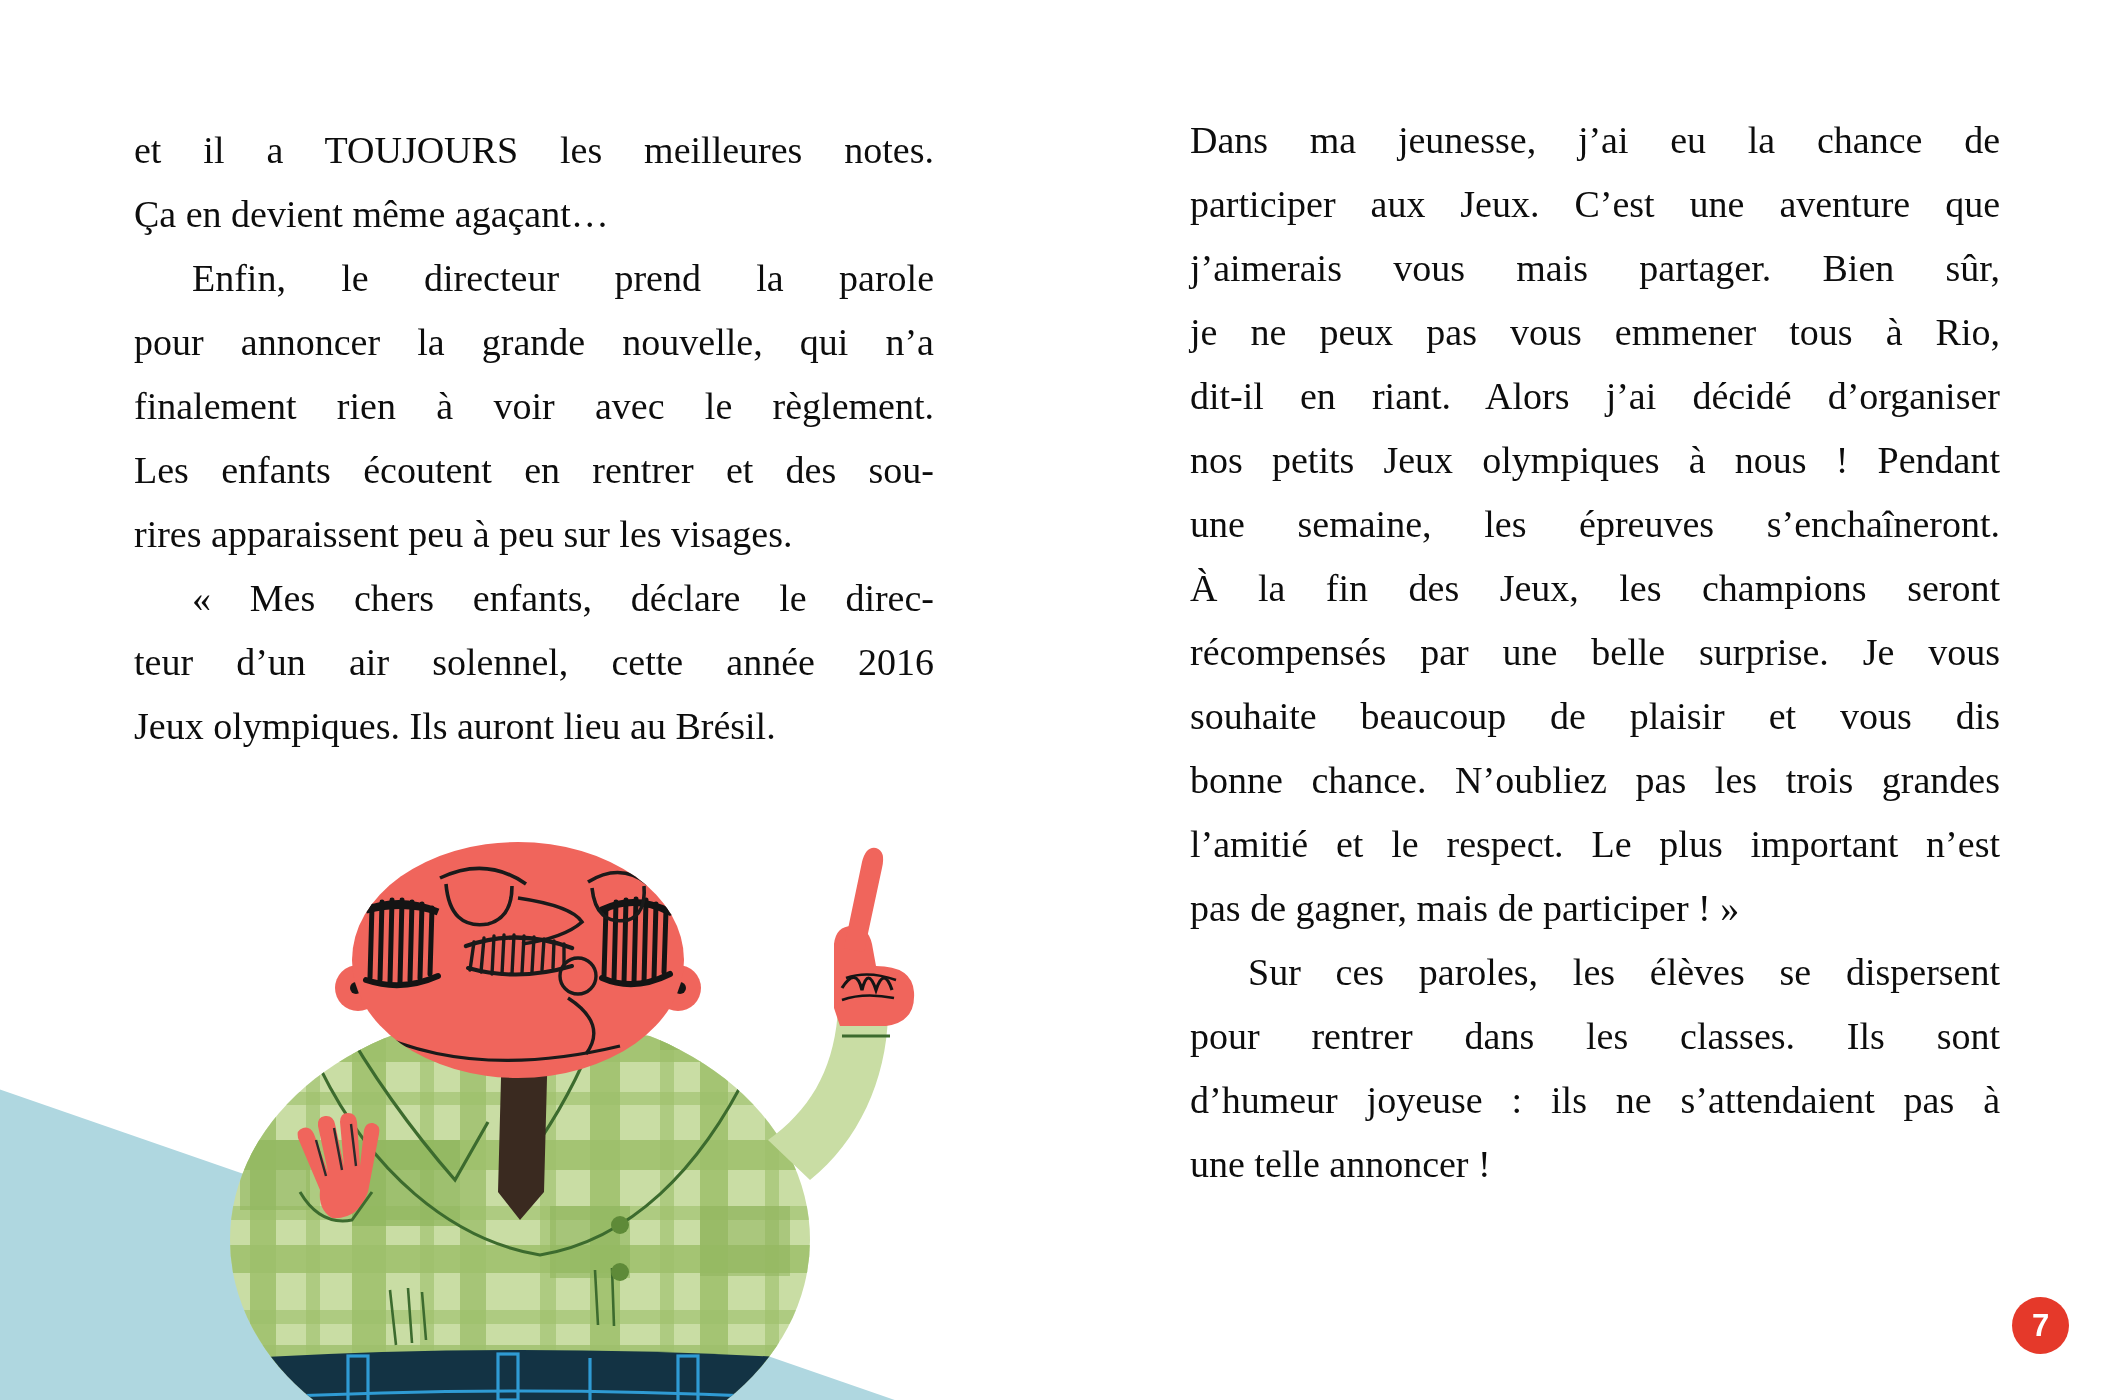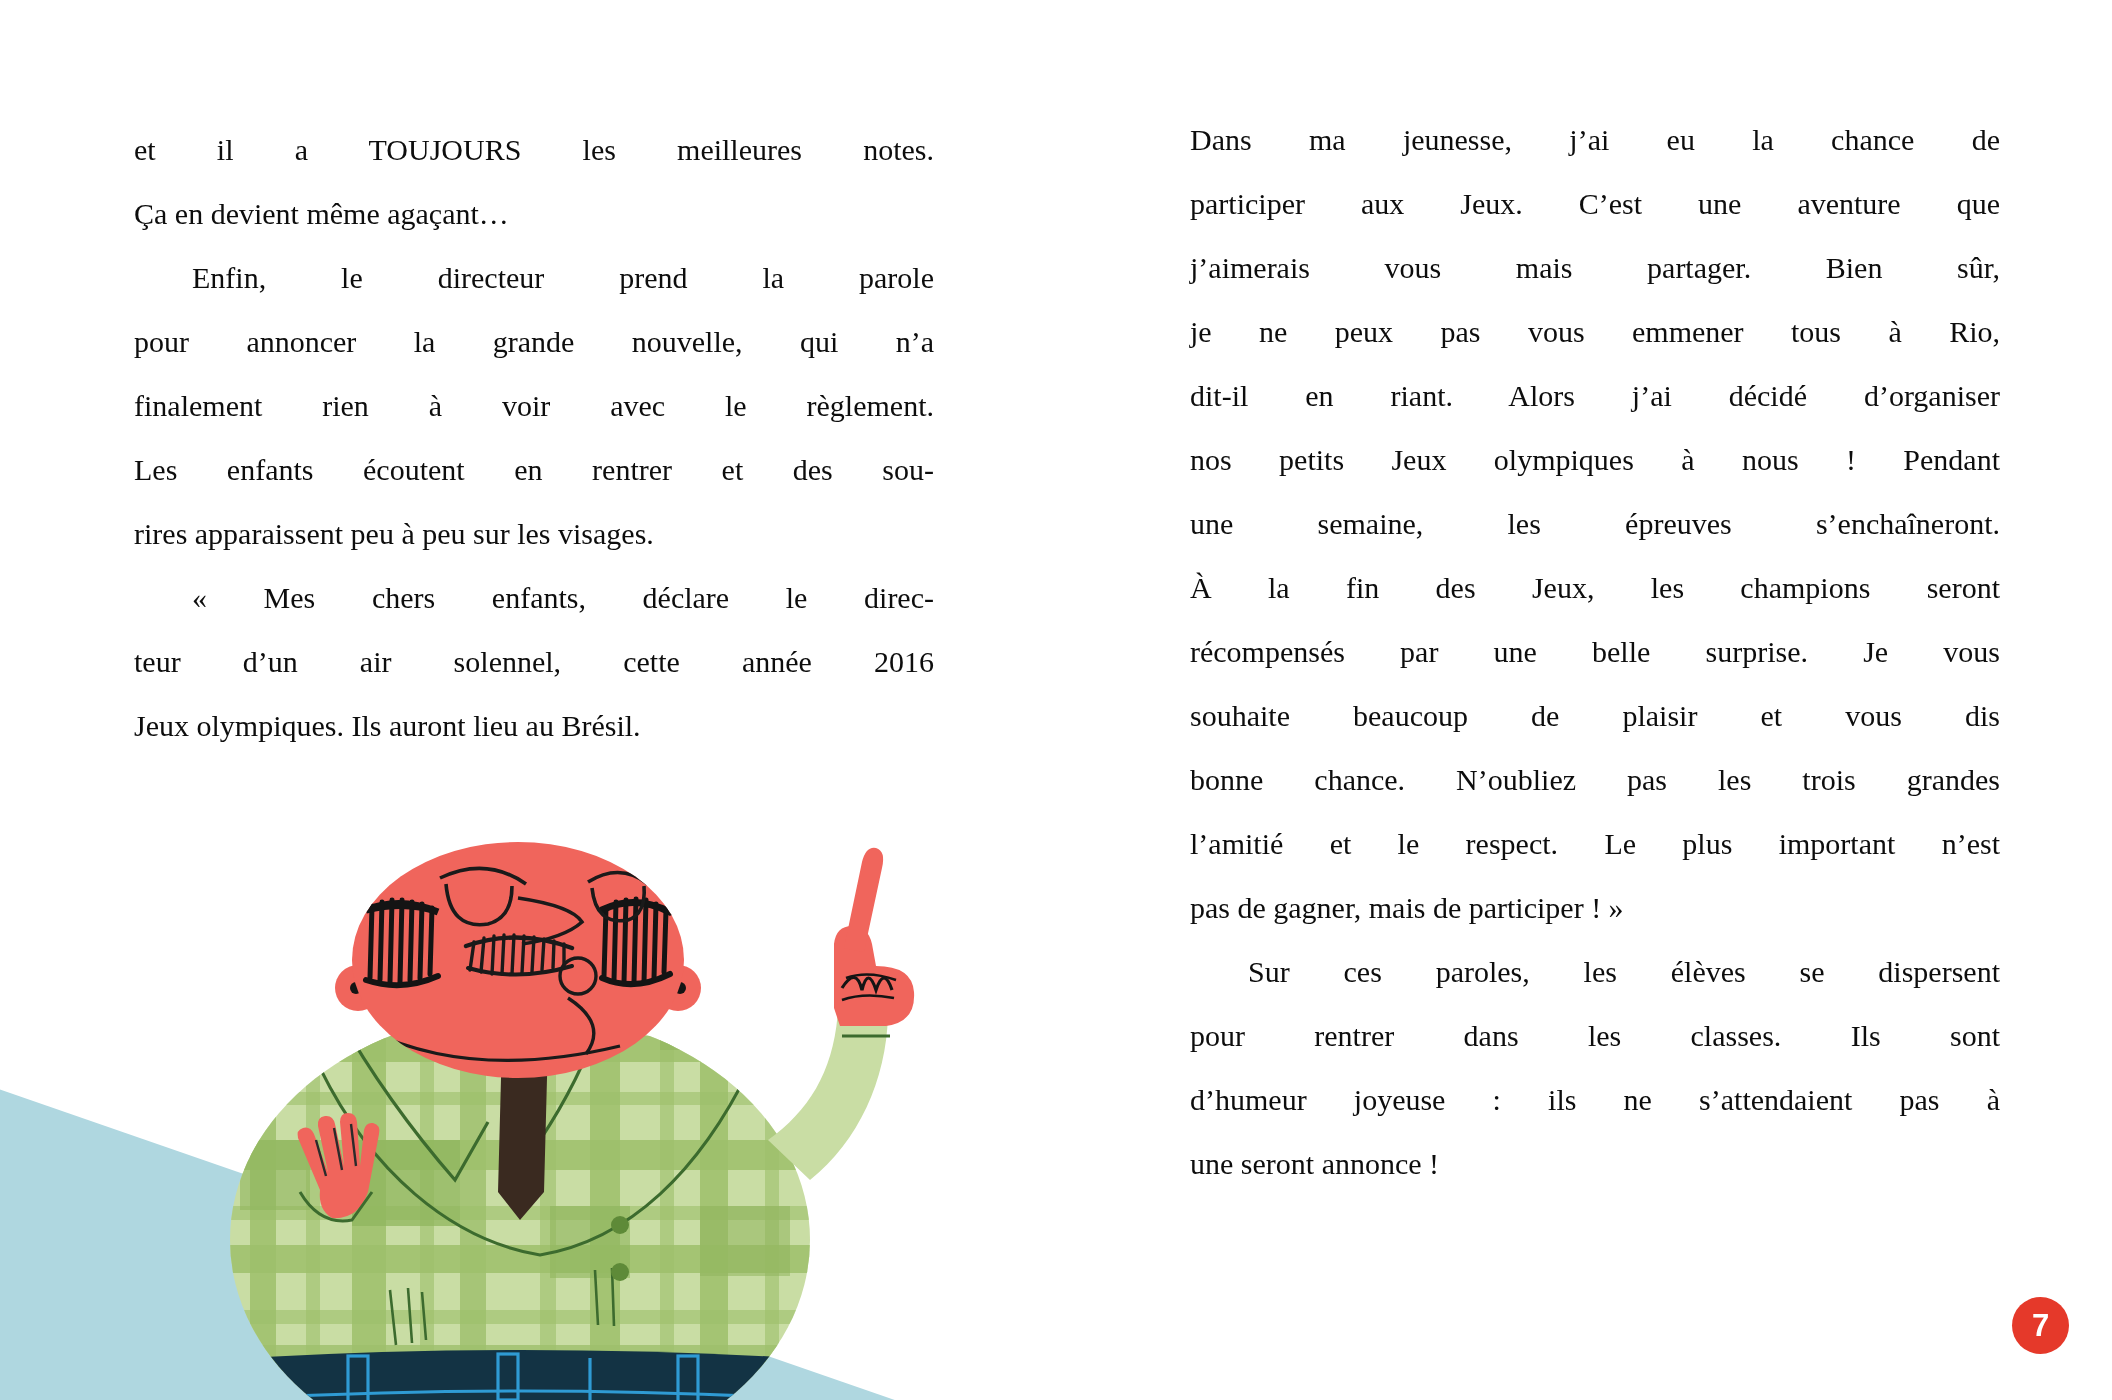--- a/index.html
+++ b/index.html
@@ -26,21 +26,21 @@
     background: #AFD7E0;
     clip-path: polygon(0% 7%, 100% 88%, 100% 100%, 0% 100%);
     z-index: 0;
   }
 
   
   .col {
     position: absolute;
     z-index: 5;
     color: #0d0d0d;
-    font-size: 30px;
+    font-size: 38px;
     line-height: 64px;
     text-align: justify;
     text-justify: inter-word;
     -webkit-hyphens: none;
     hyphens: none;
   }
   .col-left {
     left: 134px;
     top: 118px;
     width: 800px;
@@ -139,21 +139,21 @@
         <span class="tline">récompensés par une belle surprise. Je vous</span>
         <span class="tline">souhaite beaucoup de plaisir et vous dis</span>
         <span class="tline">bonne chance. N’oubliez pas les trois grandes</span>
         <span class="tline">l’amitié et le respect. Le plus important n’est</span>
         <span class="tline final">pas de gagner, mais de participer ! »</span>
       </p>
       <p>
         <span class="tline" style="text-indent: 58px;">Sur ces paroles, les élèves se dispersent</span>
         <span class="tline">pour rentrer dans les classes. Ils sont</span>
         <span class="tline">d’humeur joyeuse : ils ne s’attendaient pas à</span>
-        <span class="tline final">une seront annonce !</span>
+        <span class="tline final">une telle annoncer !</span>
       </p>
     </div>
 
   <div class="illustration">
     <svg viewBox="0 0 880 570" xmlns="http://www.w3.org/2000/svg">
       <defs>
         <clipPath id="bodyClip">
           <ellipse cx="400" cy="400" rx="290" ry="228"></ellipse>
         </clipPath>
         <clipPath id="headClip">

